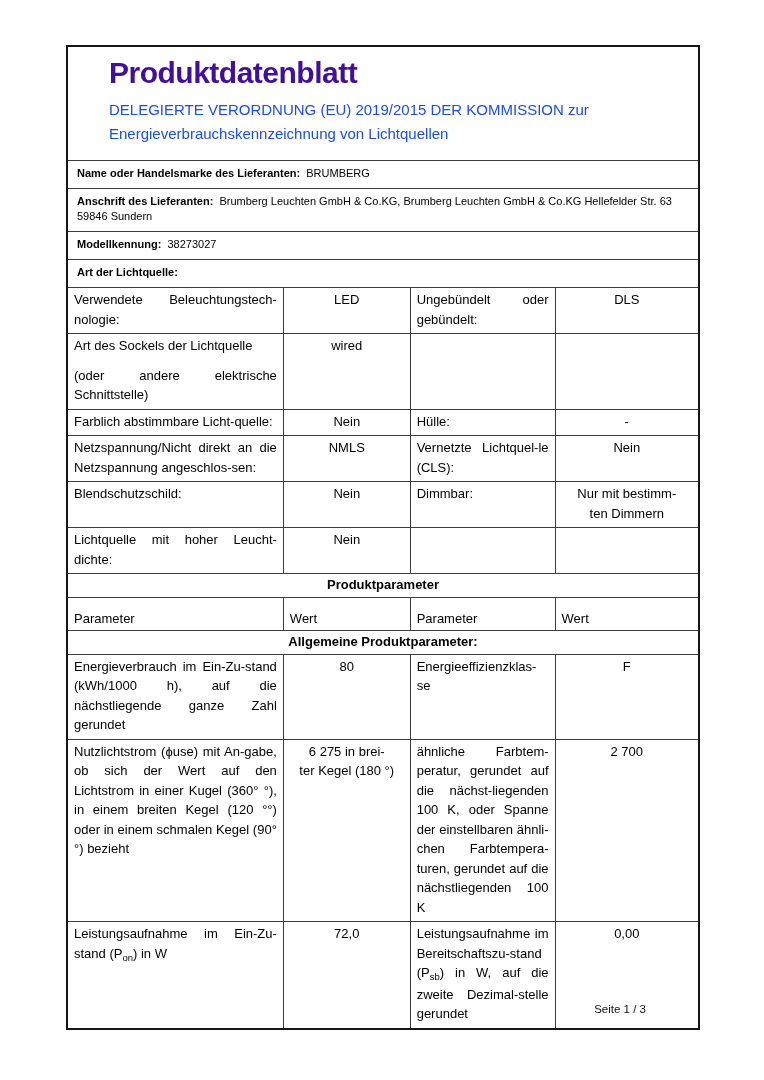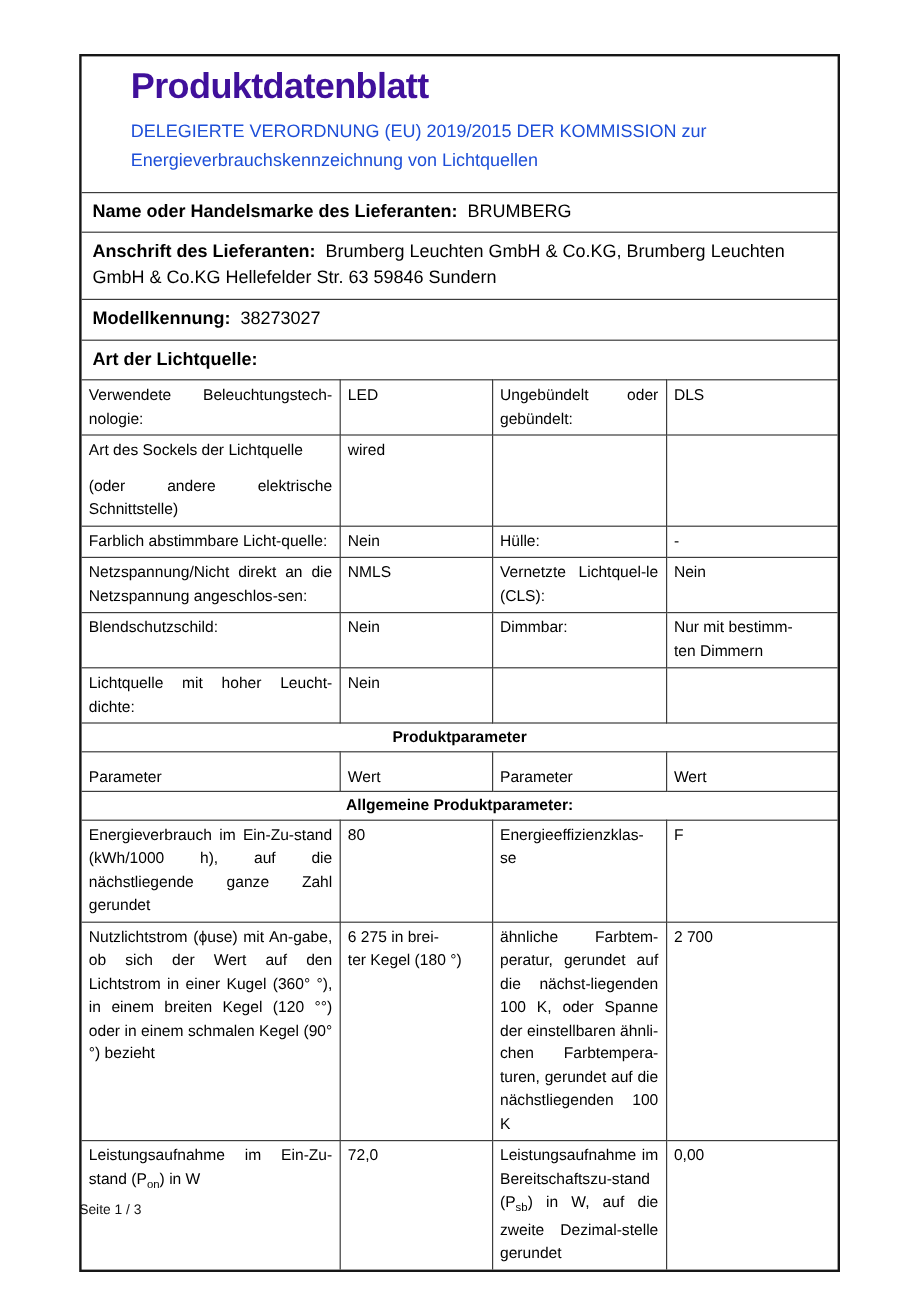--- a/index.html
+++ b/index.html
@@ -16,44 +16,44 @@
   h1.title{
     margin:0;font-size:30px;font-weight:bold;color:#40109b;
     letter-spacing:-0.5px;line-height:1.1;
   }
   .subtitle{
     margin-top:9px;font-size:15px;line-height:1.62;
     white-space:pre-line;color:#1d4ed8;
   }
   .info-row{
     border-top:1px solid #3c3c3c;padding:5px 9px 6px 9px;
-    font-size:15px;line-height:1.45;
+    font-size:11px;line-height:1.45;
   }
   .info-row .lbl{font-weight:bold;}
   .info-row .lbl::after{content:"\00a0\00a0";}
   table.grid{
     border-collapse:collapse;width:100%;table-layout:fixed;
   }
   .grid td{
     border:1px solid #3c3c3c;vertical-align:top;
     font-size:13px;line-height:1.5;padding:2px 6px 4px 6px;
     overflow:hidden;
   }
   .grid tr td:first-child{border-left:none;}
   .grid tr td:last-child{border-right:none;}
   .grid tr:last-child td{border-bottom:none;}
   td.param{text-align:justify;}
-  td.val{text-align:left;white-space:pre-line;}
+  td.val{text-align:center;white-space:pre-line;}
   td.sec{text-align:center;font-weight:bold;padding:1px 6px 2px 6px;}
   td.colhead{padding:11px 6px 2px 6px;}
   .para2{margin-top:10px;text-align:justify;}
   .sb{font-size:9.5px;vertical-align:-3px;}
   .footer{
     position:absolute;left:66px;top:1003px;width:580px;
-    text-align:left;font-size:11.5px;color:#111;
+    text-align:right;font-size:11.5px;color:#111;
   }
 </style>
 </head>
 <body>
 
 <div class="doc">
 
   <div class="title-block">
     <h1 class="title">Produktdatenblatt</h1>
     <div class="subtitle">DELEGIERTE VERORDNUNG (EU) 2019/2015 DER KOMMISSION zur

